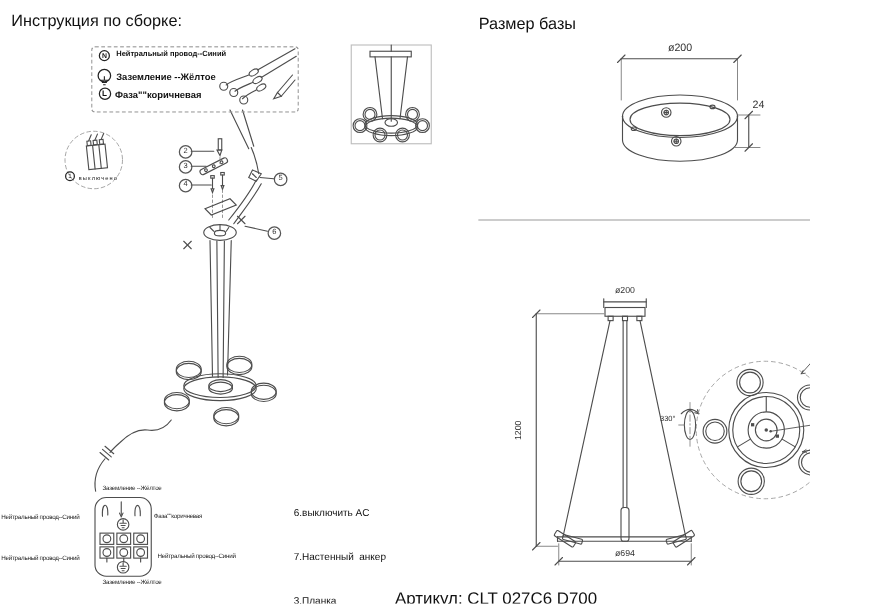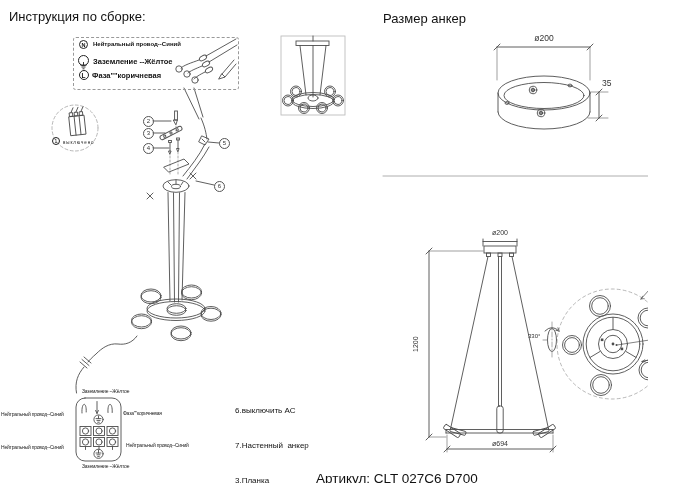--- a/index.html
+++ b/index.html
@@ -333,23 +333,23 @@
 
 <span class="legend-sym" style="left:52px;top:136.5px;width:8px;height:8px;font-size:5px;line-height:7px;font-weight:normal;">1</span>
 <div class="abs" style="left:63px;top:139.5px;font-size:4.5px;letter-spacing:0.9px;color:#222;">выключено</div>
 
 <div class="callout" style="left:143px;top:116px;">2</div>
 <div class="callout" style="left:143px;top:128px;">3</div>
 <div class="callout" style="left:143px;top:143px;">4</div>
 <div class="callout" style="left:219px;top:138px;">5</div>
 <div class="callout" style="left:214px;top:181px;">6</div>
 
-<div class="abs title" style="left:383px;top:11px;">Размер анкер</div>
+<div class="abs title" style="left:383px;top:11px;">Размер базы</div>
 <div class="abs dim8 center" style="left:524px;top:33px;width:40px;">ø200</div>
-<div class="abs dim8" style="left:602px;top:78px;">35</div>
+<div class="abs dim8" style="left:602px;top:78px;">24</div>
 
 <div class="abs dim center" style="left:486px;top:229px;width:28px;">ø200</div>
 <div class="abs dim rot90" style="left:412px;top:352px;">1200</div>
 <div class="abs dim center" style="left:482px;top:440px;width:36px;">ø694</div>
 <div class="abs" style="left:528px;top:333px;font-size:6px;color:#333;">330°</div>
 
 <div class="abs tvdim" style="left:649px;top:281px;">Ø694</div>
 <div class="abs tvdim" style="left:667px;top:295px;">5=130</div>
 <div class="abs tvdim" style="left:669px;top:328.5px;">Ø120</div>
 <div class="abs tvdim" style="left:667px;top:347.5px;">Ø400</div>

